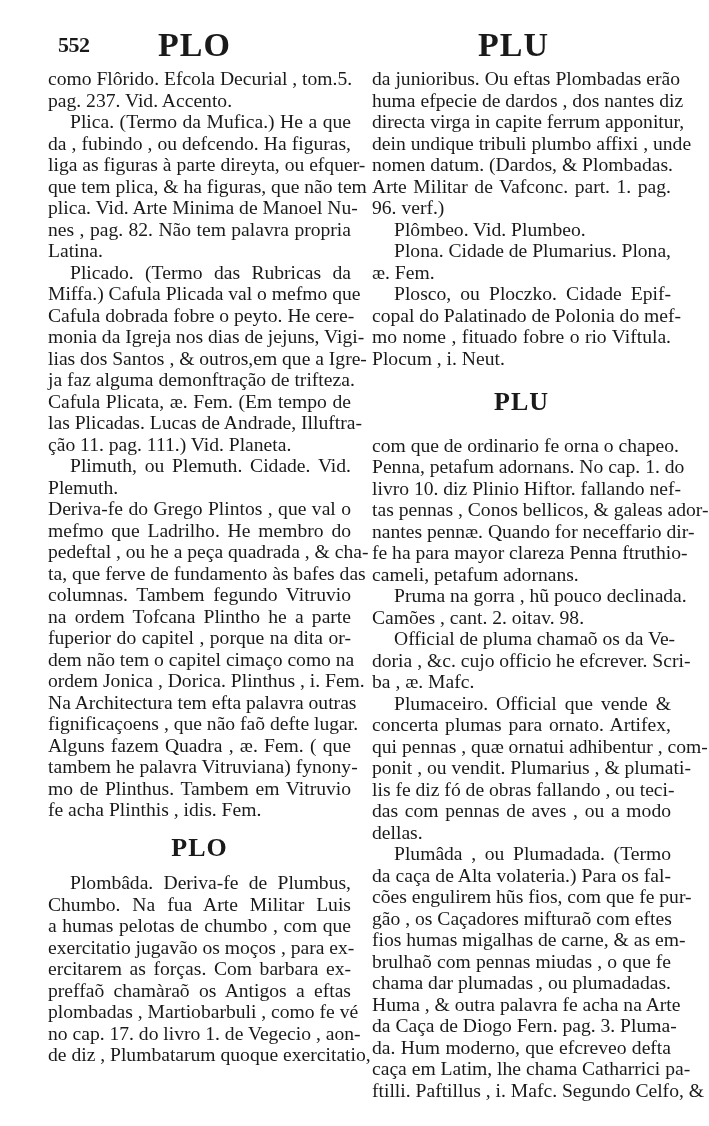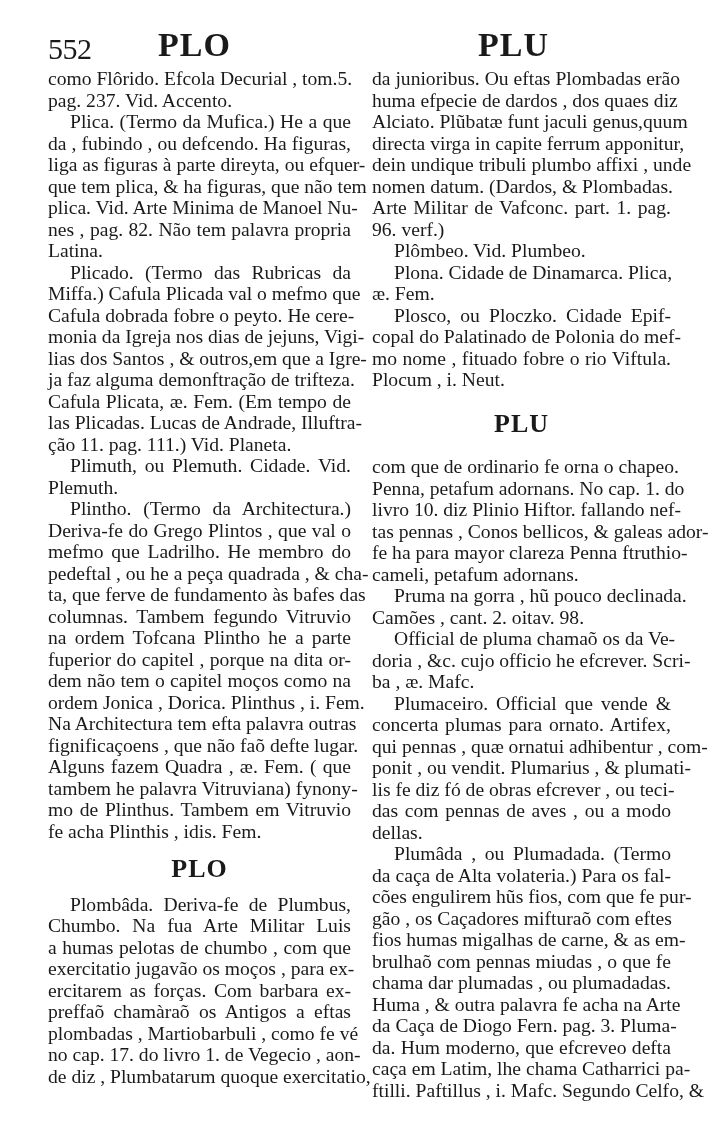--- a/index.html
+++ b/index.html
@@ -1,19 +1,19 @@
 <!DOCTYPE html>
 <html><head>
 <meta charset="utf-8">
 <style>
   html, body { margin: 0; padding: 0; background: #ffffff; }
   body { width: 709px; height: 1126px; position: relative; overflow: hidden; color: #1a1a1a;
          font-family: "Liberation Serif", "DejaVu Serif", serif; }
   .page { position: absolute; left: 0; top: 0; width: 709px; height: 1126px; }
-  .pagenum { position: absolute; left: 48px; top: 32px; font-size: 30px; font-weight: normal; letter-spacing: -0.5px; }
+  .pagenum { position: absolute; left: 58px; top: 32px; font-size: 22px; font-weight: bold; letter-spacing: -0.5px; }
   .head { position: absolute; top: 26px; font-size: 34px; font-weight: bold; letter-spacing: 1px; }
   .head-left { left: 158px; }
   .head-right { left: 478px; }
   .col { position: absolute; top: 68px; font-size: 19.6px; line-height: 21.5px; text-align: justify; }
   .col-left { left: 48px; width: 303px; }
   .col-right { left: 372px; width: 299px; }
   .line { display: block; white-space: nowrap; text-align: justify; text-align-last: justify; }
   .line.last { text-align-last: left; }
   .ind { padding-left: 22px; }
   .sect { display: block; text-align: center; font-size: 26px; font-weight: bold; margin: 16px 0 14px 0; letter-spacing: 1px; }
@@ -42,29 +42,28 @@
         <span class="line">Miffa.) Cafula Plicada val o mefmo que</span>
         <span class="line">Cafula dobrada fobre o peyto. He cere-</span>
         <span class="line">monia da Igreja nos dias de jejuns, Vigi-</span>
         <span class="line">lias dos Santos , &amp; outros,em que a Igre-</span>
         <span class="line">ja faz alguma demonftração de trifteza.</span>
         <span class="line">Cafula Plicata, æ. Fem. (Em tempo de</span>
         <span class="line">las Plicadas. Lucas de Andrade, Illuftra-</span>
         <span class="line last">ção 11. pag. 111.) Vid. Planeta.</span>
         <span class="line ind">Plimuth, ou Plemuth. Cidade. Vid.</span>
         <span class="line last">Plemuth.</span>
-        <span class="line ind">Plintho. (Termo da Architectura.)</span>
         <span class="line">Deriva-fe do Grego Plintos , que val o</span>
         <span class="line">mefmo que Ladrilho. He membro do</span>
         <span class="line">pedeftal , ou he a peça quadrada , &amp; cha-</span>
         <span class="line">ta, que ferve de fundamento às bafes das</span>
         <span class="line">columnas. Tambem fegundo Vitruvio</span>
         <span class="line">na ordem Tofcana Plintho he a parte</span>
         <span class="line">fuperior do capitel , porque na dita or-</span>
-        <span class="line">dem não tem o capitel moços como na</span>
+        <span class="line">dem não tem o capitel cimaço como na</span>
         <span class="line">ordem Jonica , Dorica. Plinthus , i. Fem.</span>
         <span class="line">Na Architectura tem efta palavra outras</span>
         <span class="line">fignificaçoens , que não faõ defte lugar.</span>
         <span class="line">Alguns fazem Quadra , æ. Fem. ( que</span>
         <span class="line">tambem he palavra Vitruviana) fynony-</span>
         <span class="line">mo de Plinthus. Tambem em Vitruvio</span>
         <span class="line last">fe acha Plinthis , idis. Fem.</span>
       </div>
     <div class="sect">PLO</div>
     <div id="left-b">
@@ -76,53 +75,53 @@
         <span class="line">preffaõ chamàraõ os Antigos a eftas</span>
         <span class="line">plombadas , Martiobarbuli , como fe vé</span>
         <span class="line">no cap. 17. do livro 1. de Vegecio , aon-</span>
         <span class="line">de diz , Plumbatarum quoque exercitatio,</span>
       </div>
   </div>
 
   <div class="col col-right">
     <div id="right-a">
         <span class="line">da junioribus. Ou eftas Plombadas erão</span>
-        <span class="line">huma efpecie de dardos , dos quaes diz</span>
-        <span class="line">Alciato. Plũbatæ funt jaculi genus,quum</span>
+        <span class="line">huma efpecie de dardos , dos nantes diz</span>
         <span class="line">directa virga in capite ferrum apponitur,</span>
         <span class="line">dein undique tribuli plumbo affixi , unde</span>
         <span class="line">nomen datum. (Dardos, &amp; Plombadas.</span>
         <span class="line">Arte Militar de Vafconc. part. 1. pag.</span>
         <span class="line last">96. verf.)</span>
         <span class="line ind last">Plômbeo. Vid. Plumbeo.</span>
-        <span class="line ind">Plona. Cidade de Dinamarca. Plica,</span>
+        <span class="line ind">Plona. Cidade de Plumarius. Plona,</span>
         <span class="line last">æ. Fem.</span>
         <span class="line ind">Plosco, ou Ploczko. Cidade Epif-</span>
         <span class="line">copal do Palatinado de Polonia do mef-</span>
         <span class="line">mo nome , fituado fobre o rio Viftula.</span>
         <span class="line last">Plocum , i. Neut.</span>
       </div>
     <div class="sect sect-right">PLU</div>
     <div id="right-b">
         <span class="line">com que de ordinario fe orna o chapeo.</span>
         <span class="line">Penna, petafum adornans. No cap. 1. do</span>
         <span class="line">livro 10. diz Plinio Hiftor. fallando nef-</span>
         <span class="line">tas pennas , Conos bellicos, &amp; galeas ador-</span>
+        <span class="line">nantes pennæ. Quando for neceffario dir-</span>
         <span class="line">fe ha para mayor clareza Penna ftruthio-</span>
         <span class="line last">cameli, petafum adornans.</span>
         <span class="line ind">Pruma na gorra , hũ pouco declinada.</span>
         <span class="line last">Camões , cant. 2. oitav. 98.</span>
         <span class="line ind">Official de pluma chamaõ os da Ve-</span>
         <span class="line">doria , &amp;c. cujo officio he efcrever. Scri-</span>
         <span class="line last">ba , æ. Mafc.</span>
         <span class="line ind">Plumaceiro. Official que vende &amp;</span>
         <span class="line">concerta plumas para ornato. Artifex,</span>
         <span class="line">qui pennas , quæ ornatui adhibentur , com-</span>
         <span class="line">ponit , ou vendit. Plumarius , &amp; plumati-</span>
-        <span class="line">lis fe diz fó de obras efcrever , ou teci-</span>
+        <span class="line">lis fe diz fó de obras fallando , ou teci-</span>
         <span class="line">das com pennas de aves , ou a modo</span>
         <span class="line last">dellas.</span>
         <span class="line ind">Plumâda , ou Plumadada. (Termo</span>
         <span class="line">da caça de Alta volateria.) Para os fal-</span>
         <span class="line">cões engulirem hũs fios, com que fe pur-</span>
         <span class="line">gão , os Caçadores mifturaõ com eftes</span>
         <span class="line">fios humas migalhas de carne, &amp; as em-</span>
         <span class="line">brulhaõ com pennas miudas , o que fe</span>
         <span class="line">chama dar plumadas , ou plumadadas.</span>
         <span class="line">Huma , &amp; outra palavra fe acha na Arte</span>

